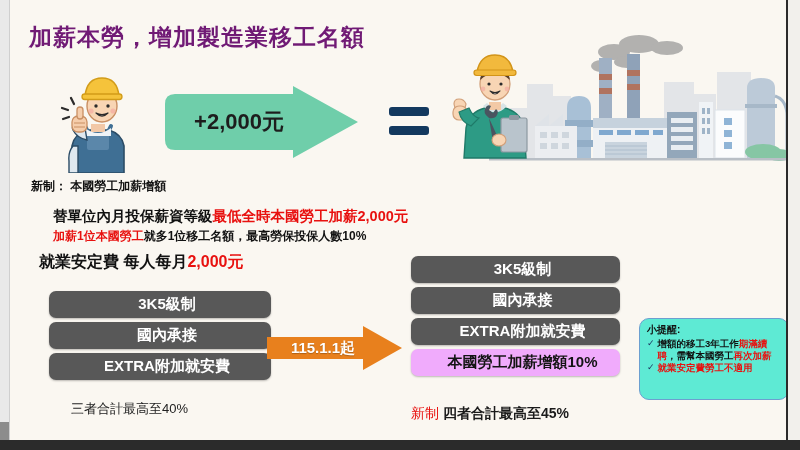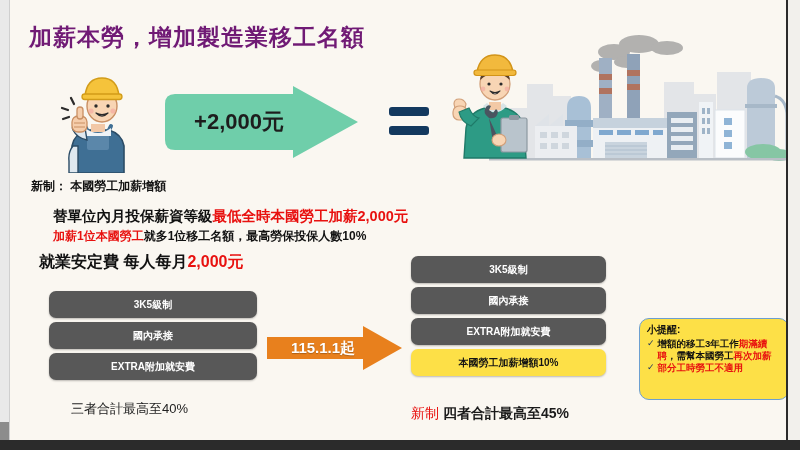--- a/index.html
+++ b/index.html
@@ -53,25 +53,26 @@
     font-size:12px;font-weight:bold;color:#111;white-space:nowrap;
   }
   .line-a{position:absolute;left:44px;top:207px;font-size:14.5px;font-weight:bold;white-space:nowrap;color:#111;}
   .line-b{position:absolute;left:44px;top:228px;font-size:12px;font-weight:bold;white-space:nowrap;color:#111;}
   .red{color:#e8110f;}
   .line-c{position:absolute;left:30px;top:252px;font-size:16px;font-weight:bold;white-space:nowrap;color:#111;}
 
   
   .pill{
     position:absolute;border-radius:7px;background:#585858;
-    color:#ffffff;font-size:10px;font-weight:bold;
+    color:#ffffff;font-size:15px;font-weight:bold;
     display:flex;align-items:center;justify-content:center;
     box-shadow:0 1px 2px rgba(0,0,0,.25);
-  }
-  .pill.yellow{background:#fde047;color:#141414;}
+    padding-left:14px;
+  }
+  .pill.yellow{background:#f0abfc;color:#141414;}
 
   .left-col .pill{left:40px;width:208px;height:27px;}
   .lp0{top:291px;} .lp1{top:322px;} .lp2{top:353px;}
   .caption-left{
     position:absolute;left:62px;top:400px;font-size:13px;color:#222;white-space:nowrap;
   }
 
   .right-col .pill{left:402px;width:195px;height:27px;}
   .rp0{top:256px;} .rp1{top:287px;} .rp2{top:318px;} .rp3{top:349px;}
   .caption-right{
@@ -84,21 +85,21 @@
   .orange-arrow .label{
     position:absolute;left:6px;top:0;width:100px;height:44px;
     display:flex;align-items:center;justify-content:center;
     font-size:15px;font-weight:bold;color:#ffffff;z-index:3;
     text-shadow:0 1px 1px rgba(0,0,0,.25);
   }
 
   
   .tip{
     position:absolute;left:630px;top:318px;width:150px;height:82px;
-    background:#fde047;border:1.5px solid #6c9fd0;border-radius:10px;
+    background:#5eead4;border:1.5px solid #6c9fd0;border-radius:10px;
     padding:5px 6px 5px 7px;box-sizing:border-box;
     font-size:9.5px;font-weight:bold;line-height:1.28;color:#111;
   }
   .tip .tip-title{font-size:10px;margin-bottom:1px;color:#111;}
   .tip .tip-item{display:flex;gap:3px;align-items:flex-start;}
   .tip .chk{color:#19325c;font-size:9px;line-height:1.3;flex:0 0 auto;}
   .tip .tip-text{flex:1 1 auto;}
   .tip .tip-text .red{color:#e8110f;}
   .tip .tip-item.all-red .tip-text{color:#e8110f;}
 </style>
@@ -359,21 +360,21 @@
     </div>
 
     <div class="tip">
       <div class="tip-title">小提醒:</div>
       <div class="tip-item">
         <span class="chk">✓</span>
         <span class="tip-text"><span>增額的移工3年工作</span><span class="red">期滿續聘</span><span>，需幫本國勞工</span><span class="red">再次加薪</span></span>
       </div>
       <div class="tip-item all-red">
         <span class="chk">✓</span>
-        <span class="tip-text"><span class="red">部分工時</span><span>勞工</span><span class="red">不適用</span></span>
+        <span class="tip-text"><span class="red">就業安定費</span><span>勞工</span><span class="red">不適用</span></span>
       </div>
     </div>
 
   </div>
 
   <div class="edge-right"></div>
   <div class="edge-right-line"></div>
   <div class="edge-bottom"></div>
 </div>
 

